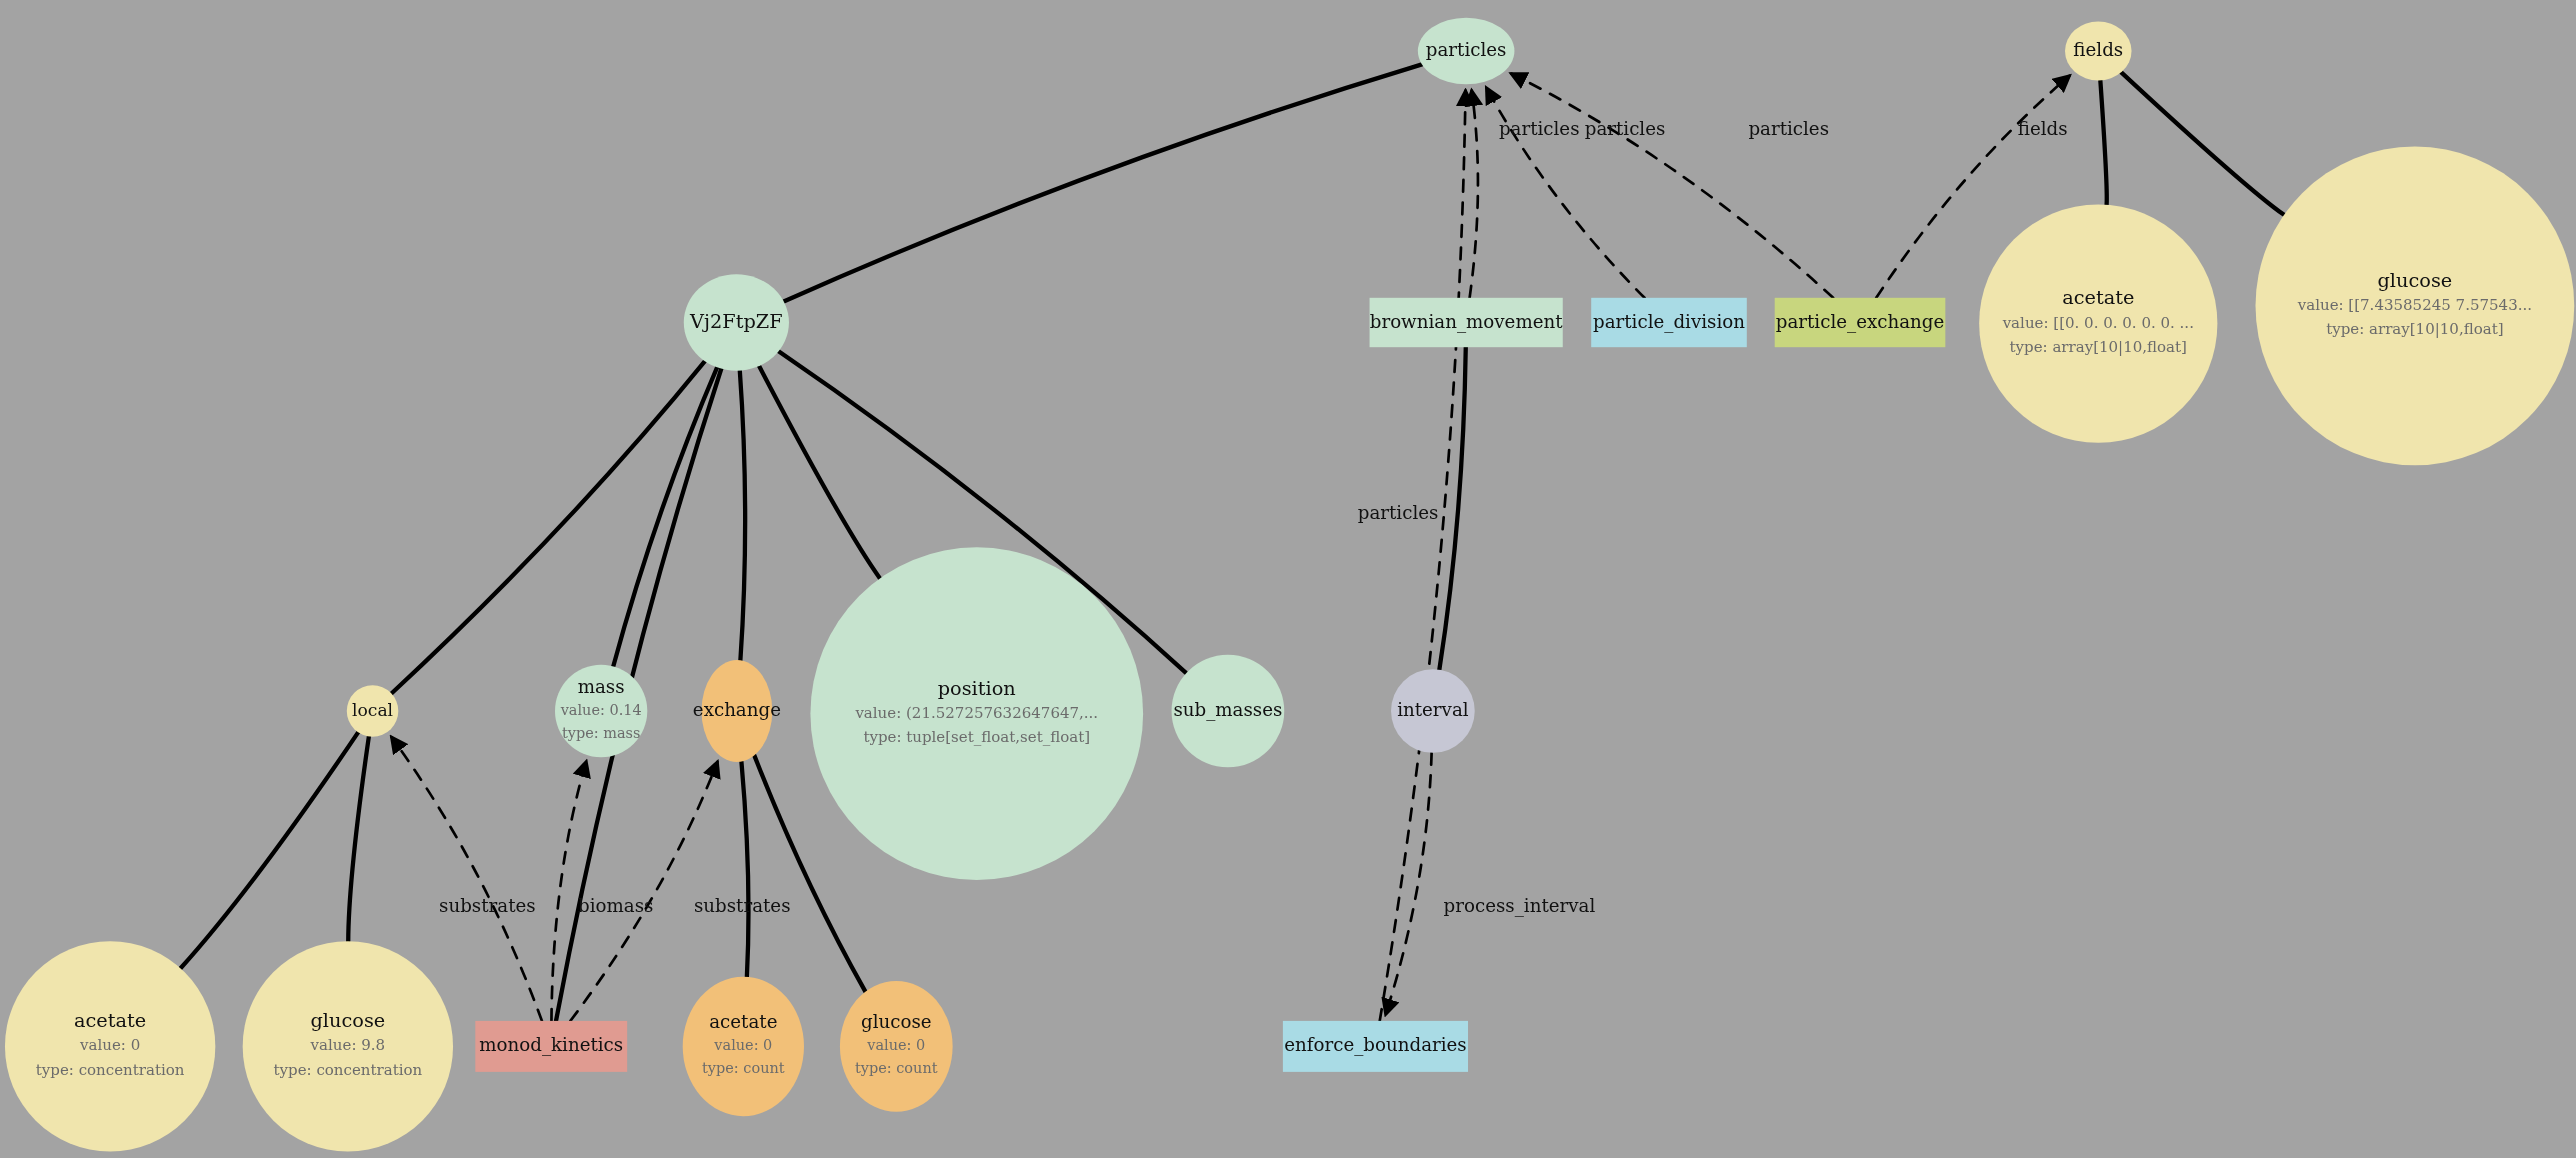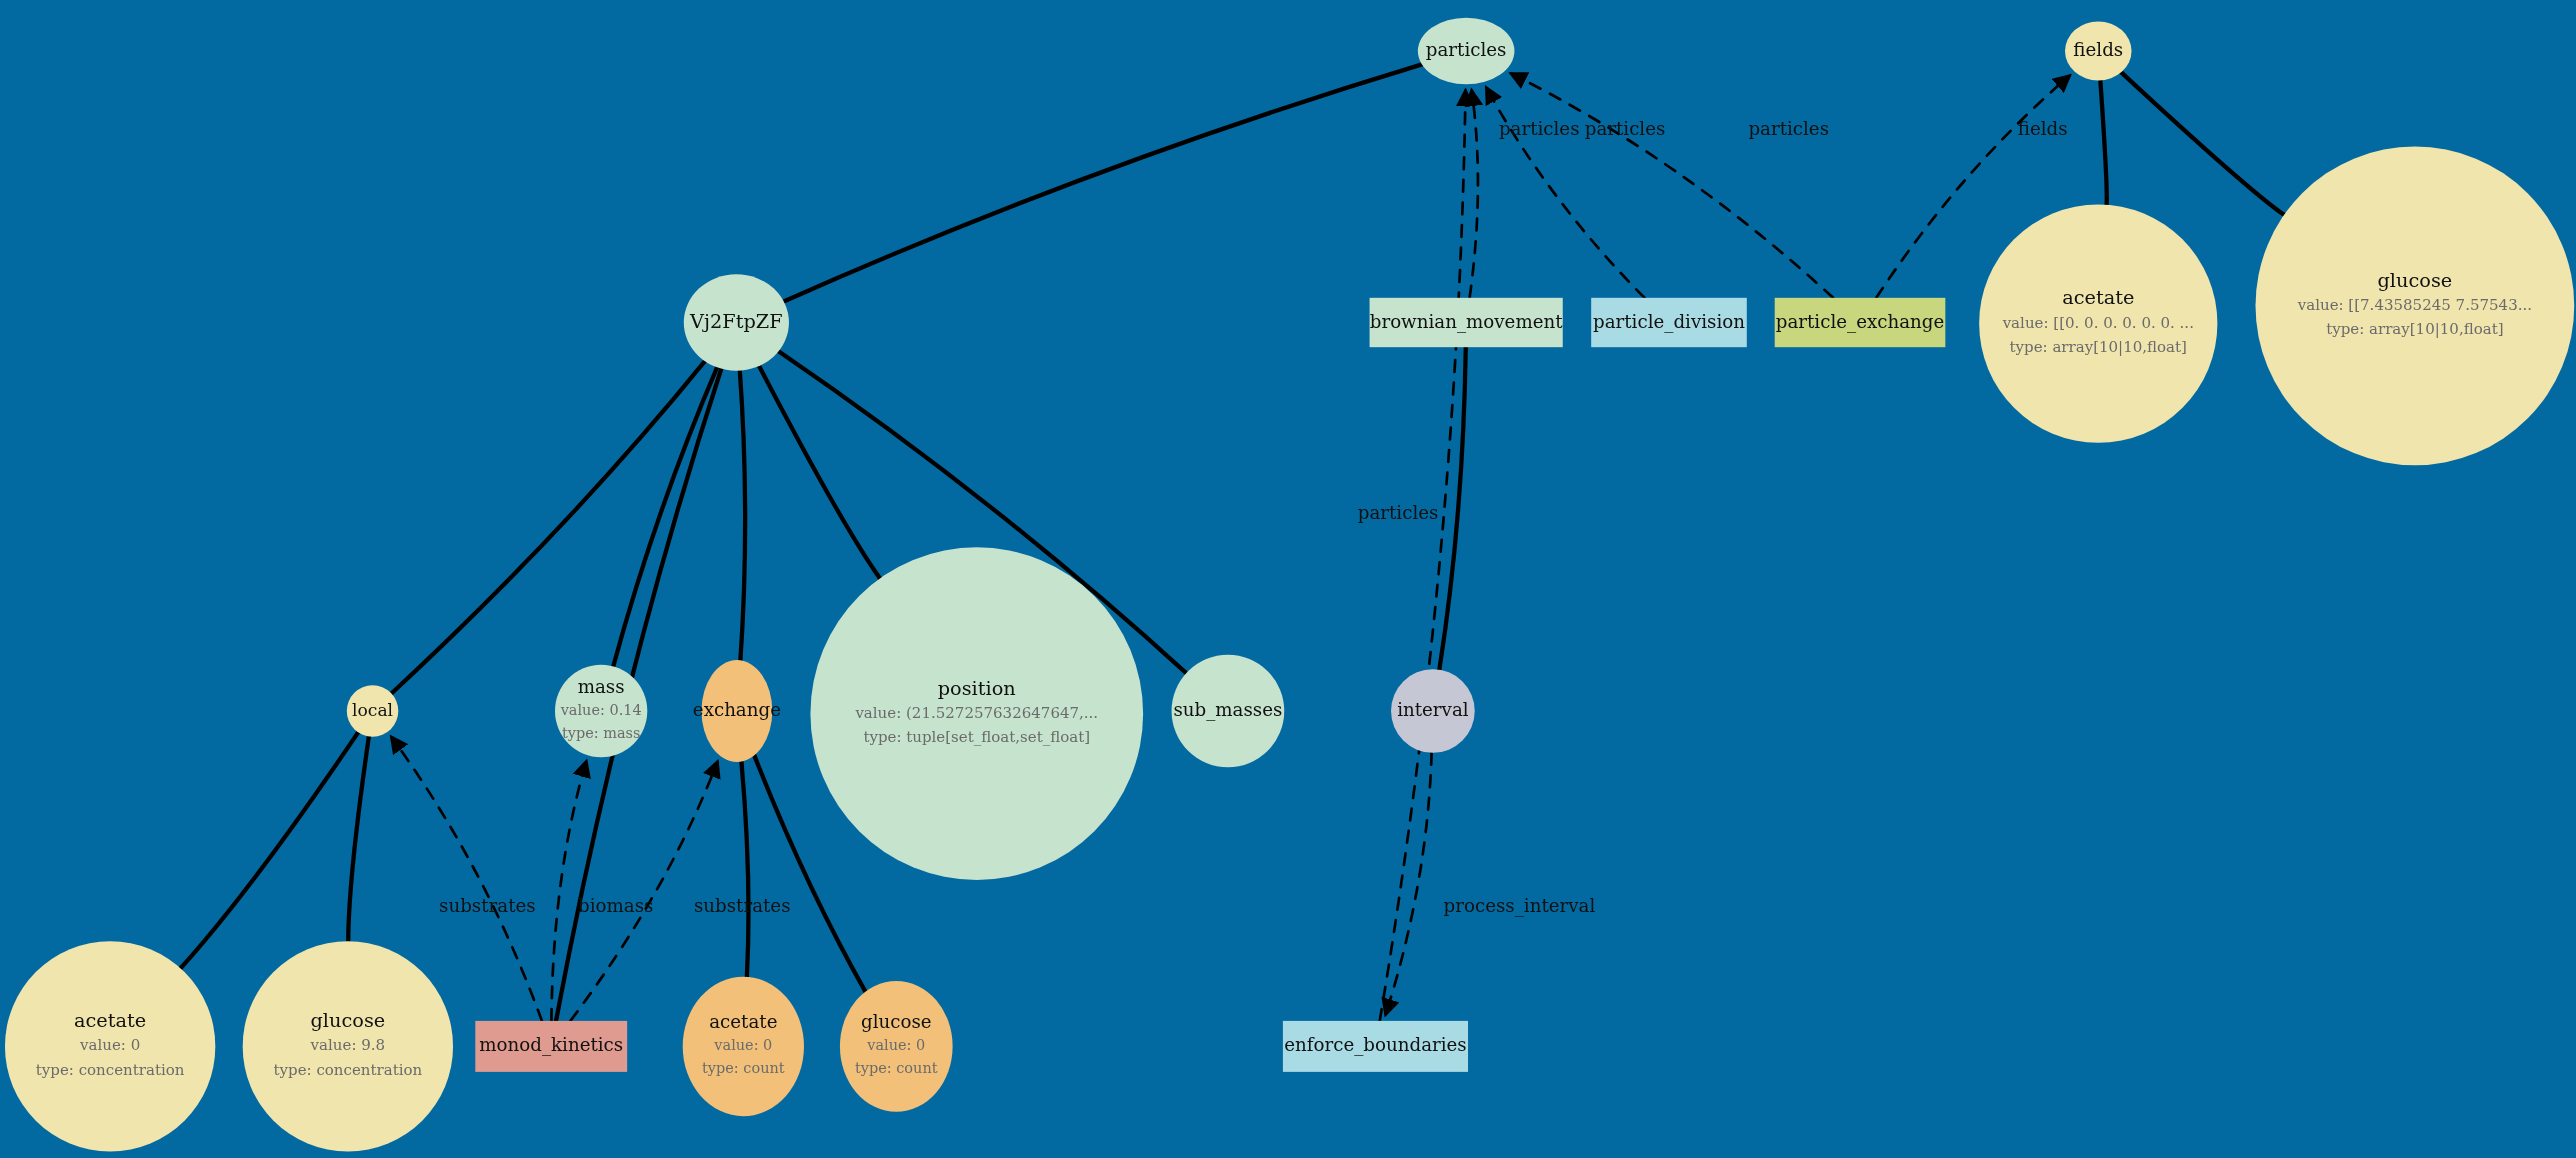--- a/index.html
+++ b/index.html
@@ -1,17 +1,17 @@
 <!DOCTYPE html>
 <html style="font-size:8.6px"><head>
 <meta charset="utf-8">
 <style>
   html,body{margin:0;padding:0;background:#ffffff;}
   body{font-family:"DejaVu Serif","Liberation Serif",serif;}
-  #stage{position:relative;width:2576px;height:1158px;background:#0369a1;overflow:hidden;}
+  #stage{position:relative;width:2576px;height:1158px;background:#a3a3a3;overflow:hidden;}
   svg.layer{position:absolute;left:0;top:0;width:2576px;height:1158px;}
   .nodeLabel{font-family:"DejaVu Serif","Liberation Serif",serif;fill:#111;}
   .subLabel{font-family:"DejaVu Serif","Liberation Serif",serif;fill:#6b6b6b;}
   .edgeLabel{font-family:"DejaVu Serif","Liberation Serif",serif;fill:#111;font-size:34px;}
   text{dominant-baseline:middle;}
 </style>
 </head>
 <body>
 
 <div id="stage">

